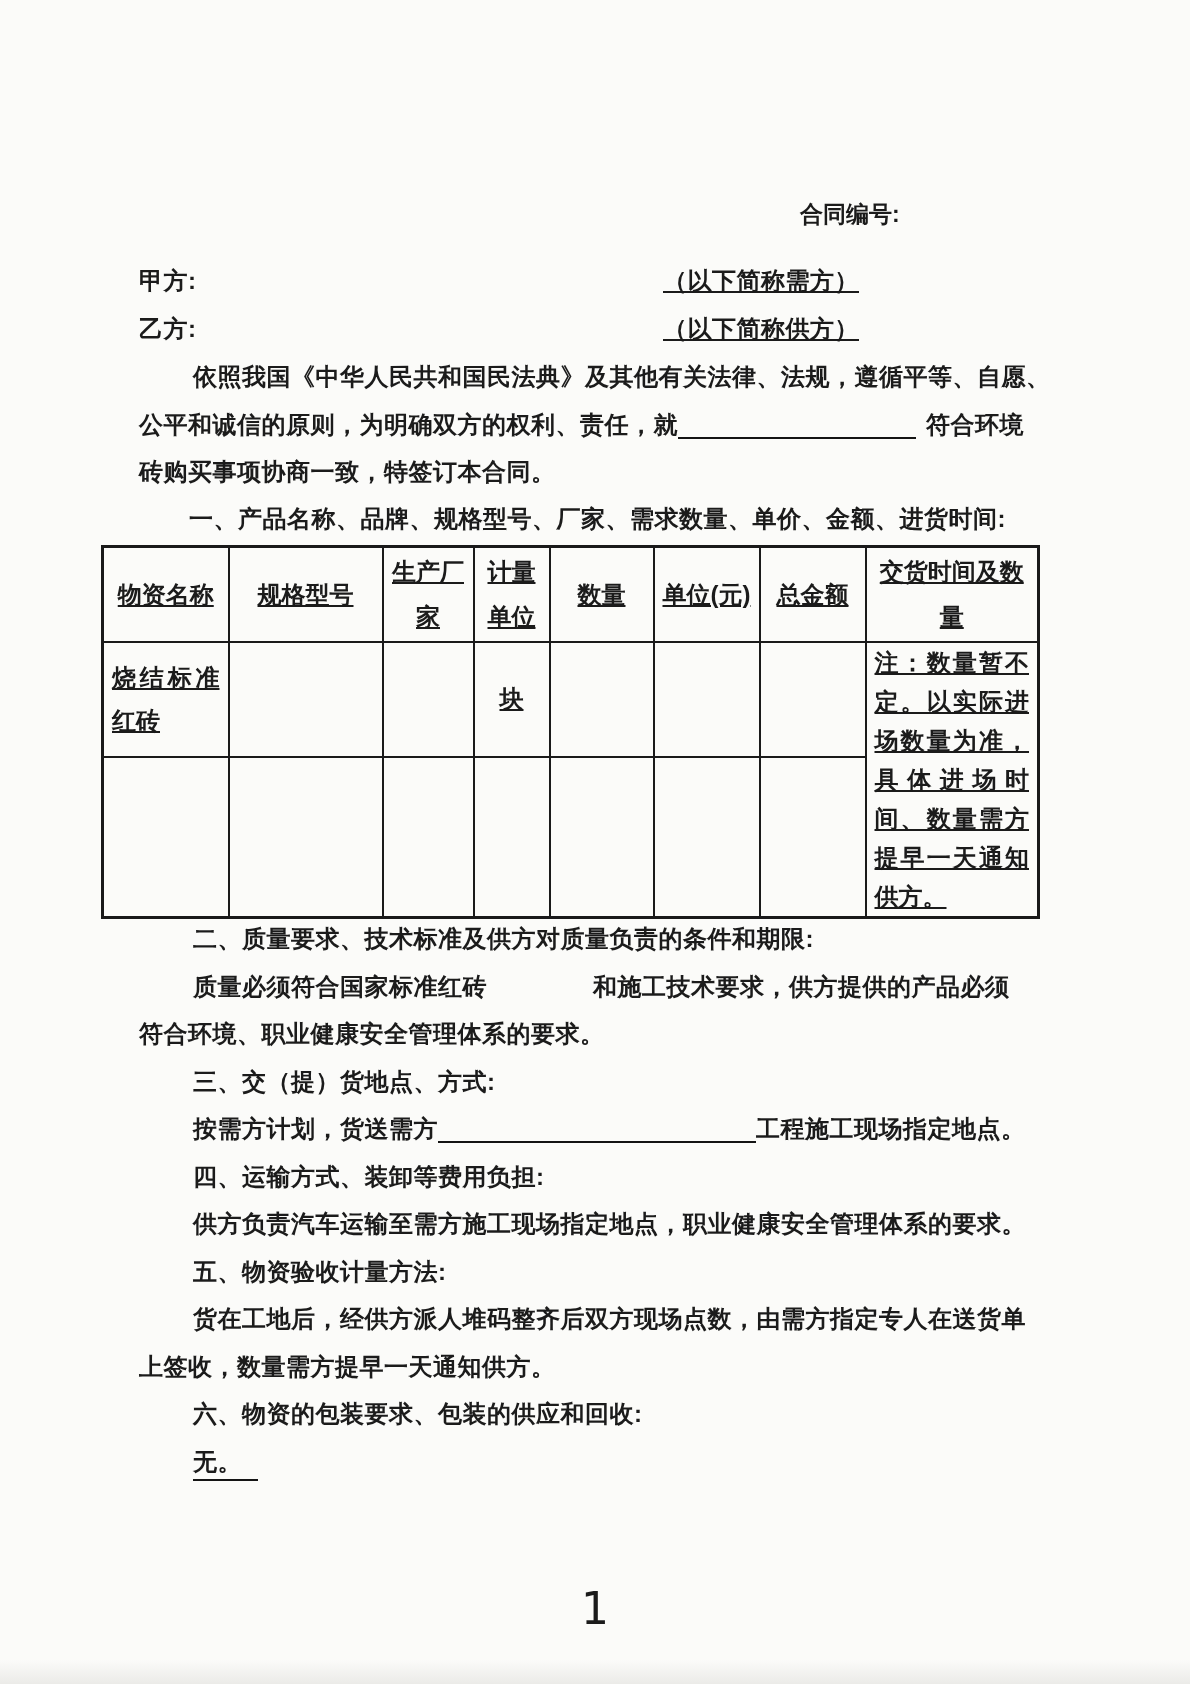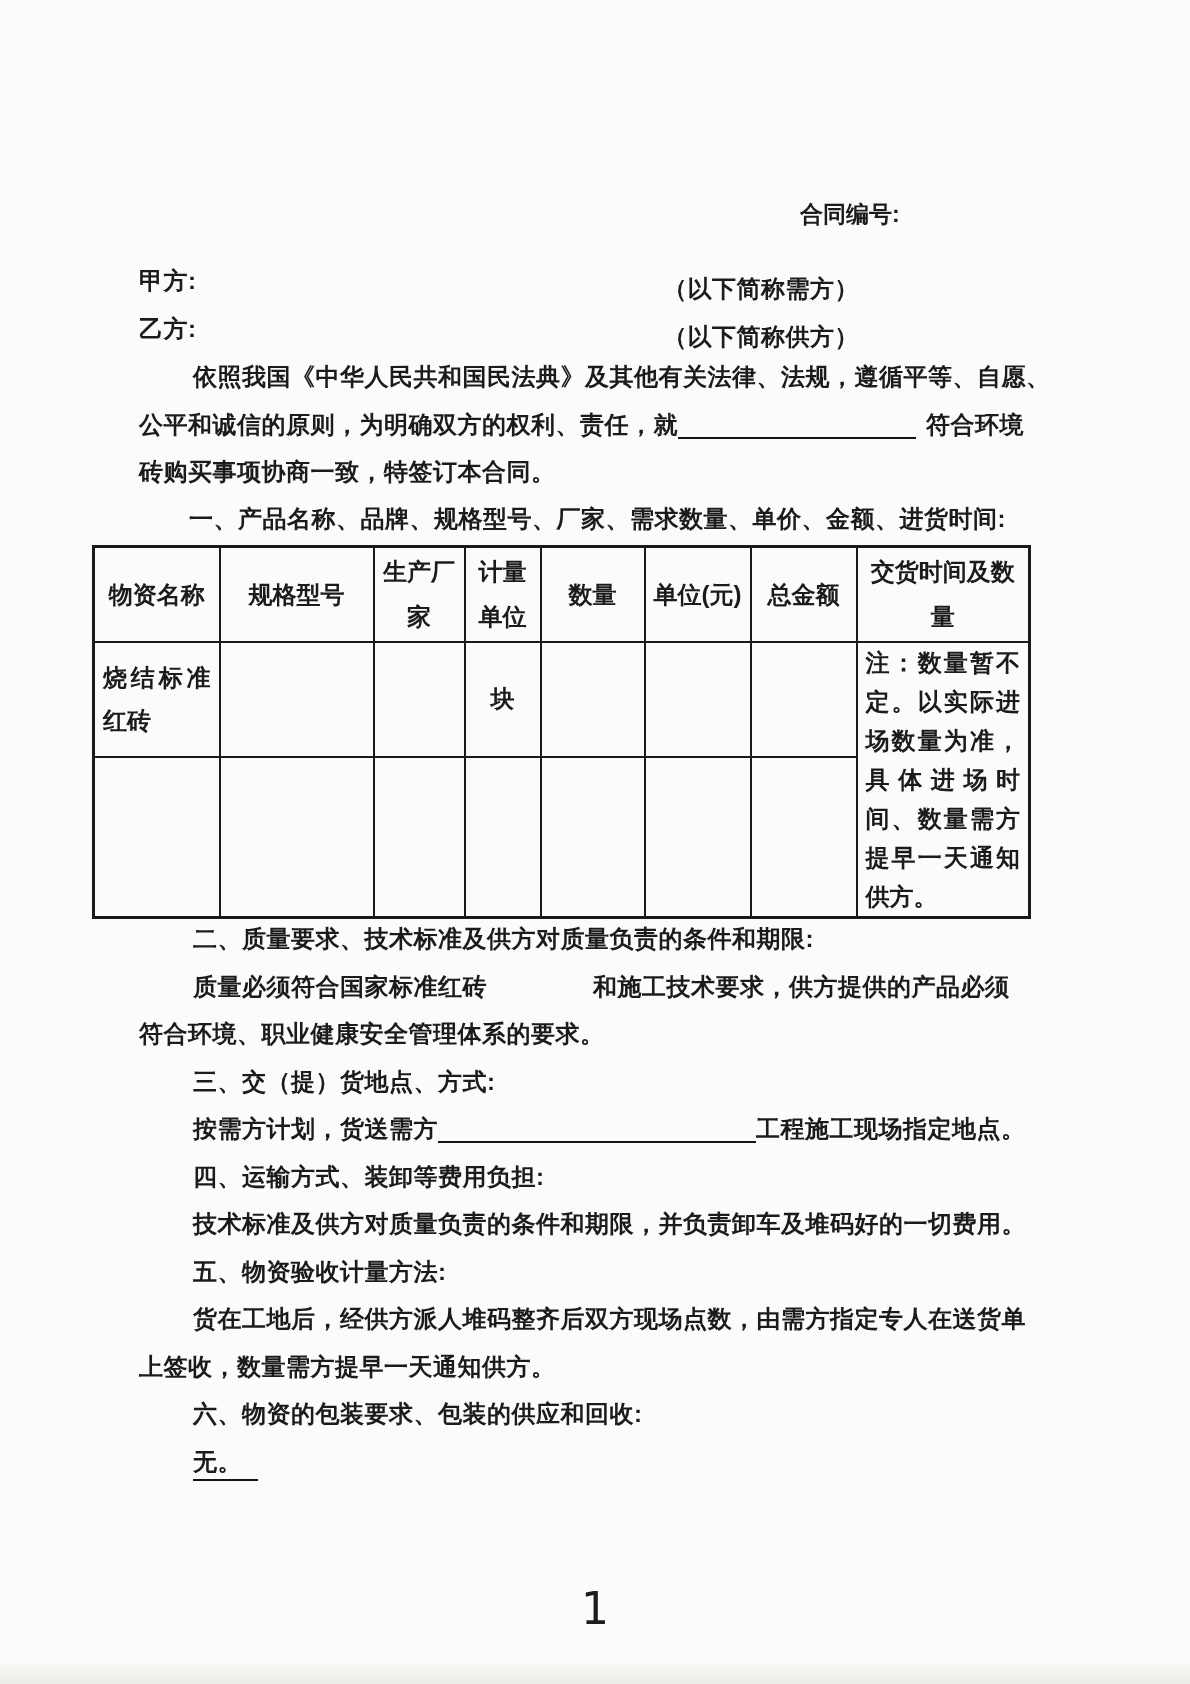--- a/index.html
+++ b/index.html
@@ -33,41 +33,42 @@
   .indent-sm{padding-left:50px;}
   .doc-title{
     position:absolute;left:139px;width:883px;top:132px;
     font-size:33px;line-height:44px;font-weight:700;
     text-align:center;letter-spacing:1px;white-space:nowrap;
   }
   .contract-no{
     position:absolute;left:800px;top:199px;
     font-size:23px;line-height:30px;font-weight:600;white-space:nowrap;
   }
-  .alias{position:absolute;left:524px;top:8px;}
+  .alias{position:absolute;left:524px;top:0;text-decoration:underline;}
   .blank{
     display:inline-block;
     height:24px;
     border-bottom:2.5px solid #141414;
     vertical-align:text-bottom;
     margin-bottom:-1px;
   }
   .blank.intro{width:238px;margin-right:10px;}
   .blank.delivery{width:318px;}
   .gap{display:inline-block;width:106px;}
   .underlined{
     display:inline-block;
     border-bottom:2.5px solid #141414;
     padding-right:16px;padding-bottom:2px;
   }
   table.products{
-    position:absolute;left:92px;top:545px;
+    position:absolute;left:101px;top:545px;
     width:936px;
     border-collapse:collapse;table-layout:fixed;
     border:3px solid #1a1a1a;
+    text-decoration:underline;
   }
   table.products th, table.products td{
     border:2px solid #1a1a1a;
     font-size:24px;font-weight:600;
     padding:0 8px;
     overflow:hidden;
   }
   table.products th{
     text-align:center;vertical-align:middle;
     line-height:45px;font-weight:600;
@@ -173,21 +174,21 @@
   <div class="line" style="top:1019px">符合环境、职业健康安全管理体系的要求。</div>
 
   <div class="line indent" style="top:1067px">三、交（提）货地点、方式:</div>
 
   <div class="line indent" style="top:1114px">
     <span>按需方计划，货送需方</span><span class="blank delivery"></span><span>工程施工现场指定地点。</span>
   </div>
 
   <div class="line indent" style="top:1162px">四、运输方式、装卸等费用负担:</div>
 
-  <div class="line indent" style="top:1209px">技术标准及供方对质量负责的条件和期限，并负责卸车及堆码好的一切费用。</div>
+  <div class="line indent" style="top:1209px">供方负责汽车运输至需方施工现场指定地点，职业健康安全管理体系的要求。</div>
 
   <div class="line indent" style="top:1257px">五、物资验收计量方法:</div>
 
   <div class="line indent" style="top:1304px">货在工地后，经供方派人堆码整齐后双方现场点数，由需方指定专人在送货单</div>
 
   <div class="line" style="top:1352px">上签收，数量需方提早一天通知供方。</div>
 
   <div class="line indent" style="top:1399px">六、物资的包装要求、包装的供应和回收:</div>
 
   <div class="line indent" style="top:1447px">

